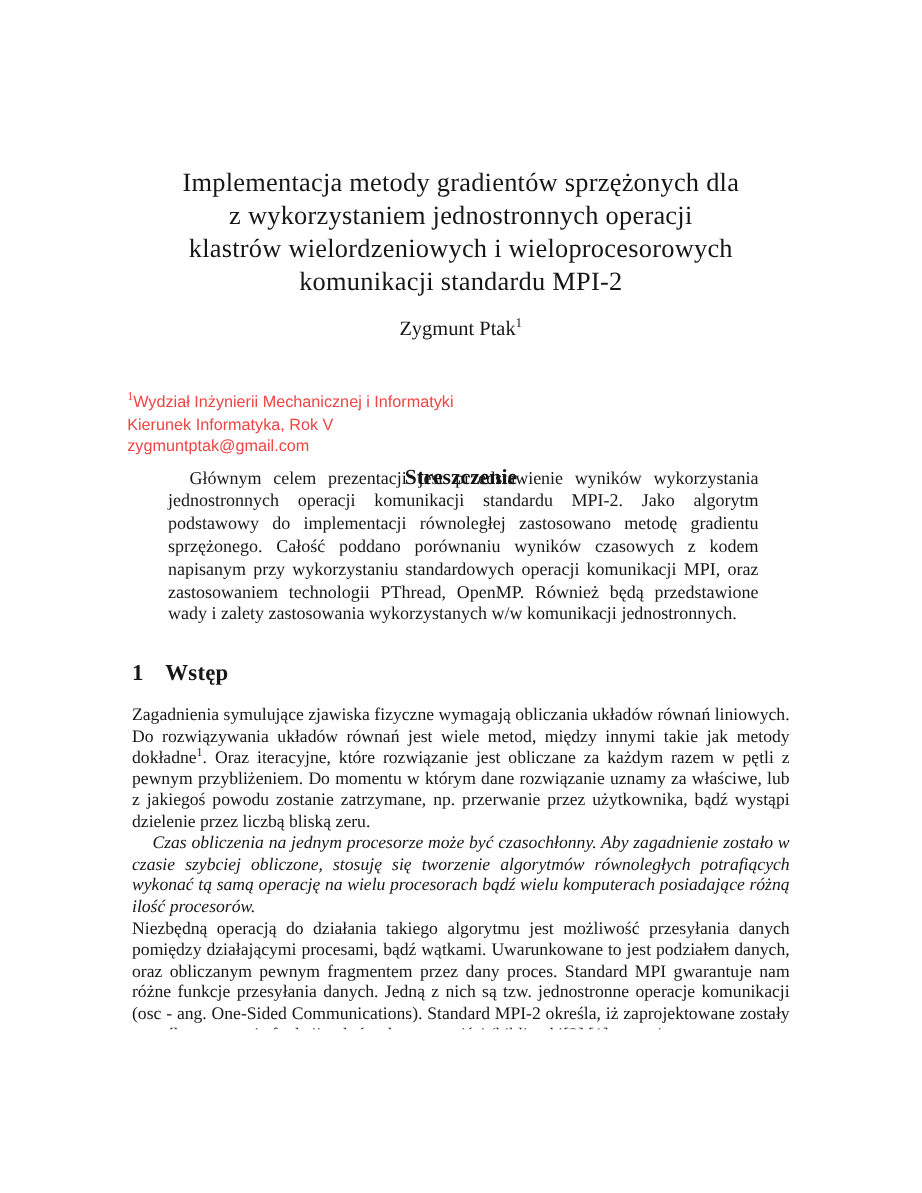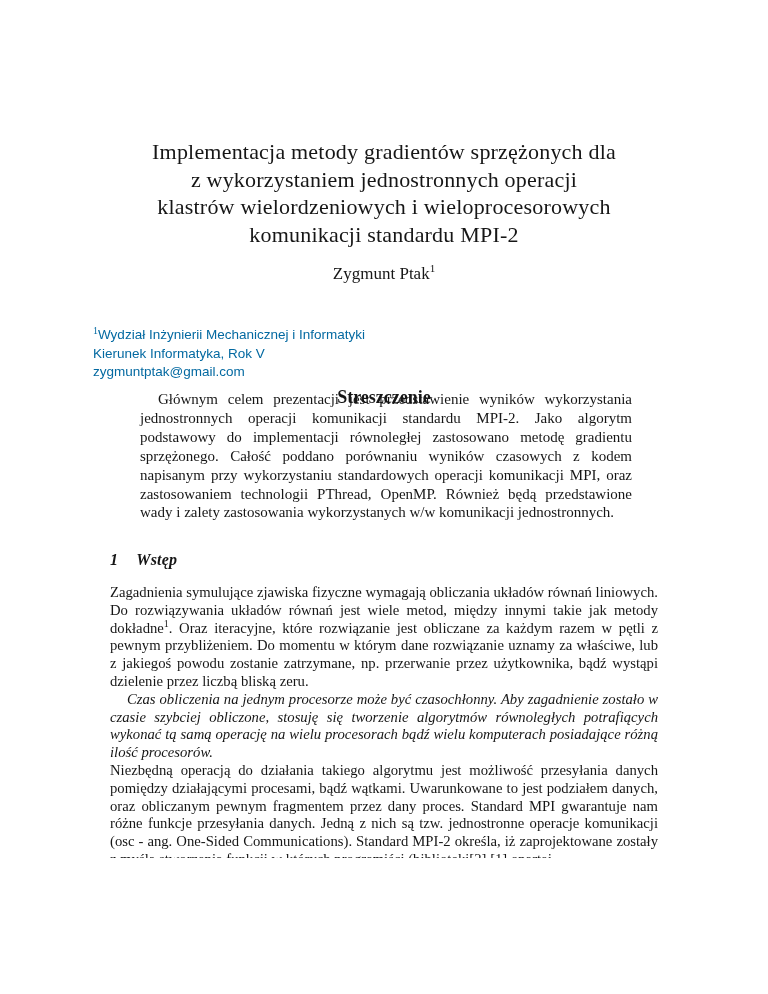--- a/index.html
+++ b/index.html
@@ -38,26 +38,26 @@
   }
   .author-line sup, .fn-sup {
     font-size: 11px;
     vertical-align: super;
     line-height: 0;
   }
   
   .affiliation {
     position: absolute;
     top: 326px;
-    left: 93px;
+    left: 106px;
     right: 110px;
     font-family: "Liberation Sans", "DejaVu Sans", sans-serif;
     font-size: 13.5px;
     line-height: 18.5px;
-    color: #0369a1;
+    color: #ef4444;
   }
   .affiliation sup {
     font-size: 10px;
     vertical-align: super;
     line-height: 0;
     font-family: "Liberation Serif", serif;
   }
   
   .abstract-heading {
     position: absolute;
@@ -79,25 +79,24 @@
     text-indent: 18px;
   }
   
   .body-col {
     position: absolute;
     top: 551px;
     left: 110px;
     width: 548px;
   }
   .section-heading {
-    font-size: 16px;
+    font-size: 19px;
     font-weight: bold;
     margin: 0 0 15px 0;
     letter-spacing: 0.2px;
-    font-style: italic;
   }
   .section-heading .sec-num {
     display: inline-block;
     margin-right: 18px;
   }
   .body-col p {
     margin: 0;
     font-size: 14.7px;
     line-height: 17.8px;
     text-align: justify;

